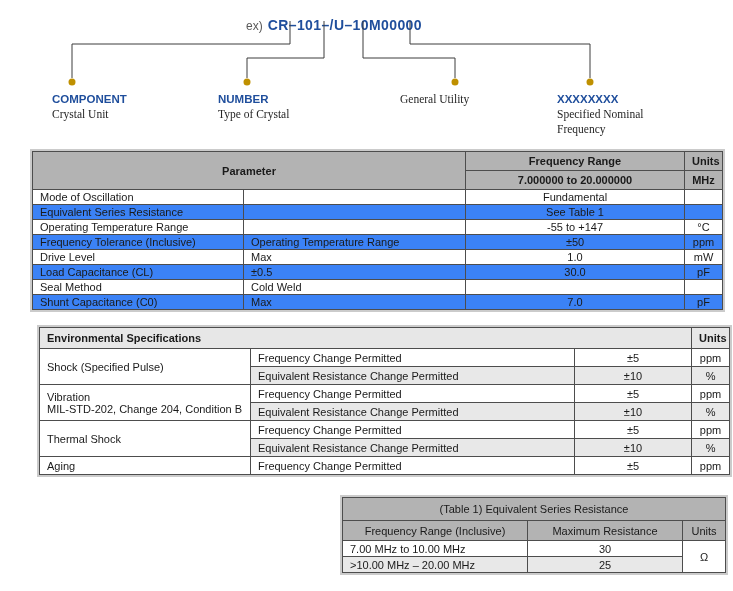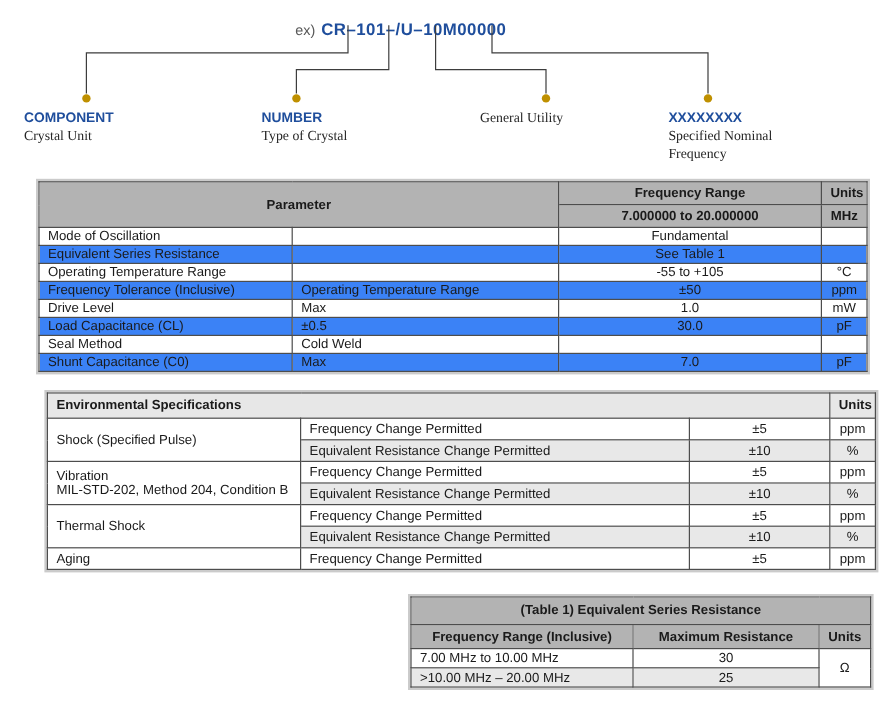--- a/index.html
+++ b/index.html
@@ -9,21 +9,21 @@
   }
 
   
   .pn-line{position:absolute;left:246px;top:16px;white-space:nowrap;}
   .pn-prefix{font-size:12px;color:#595959;margin-right:5px;}
   .pn-number{font-size:14px;font-weight:bold;color:#1f4e9c;letter-spacing:0.4px;}
   .diagram-svg{position:absolute;left:0;top:0;width:733px;height:145px;}
   .callout{position:absolute;top:92px;}
   .callout .c-title{font-size:11.5px;font-weight:bold;color:#1f4e9c;line-height:15px;}
   .callout .c-sub{font-size:11.5px;color:#262626;line-height:15px;font-family:Liberation Serif, serif;}
-  .callout-0{left:20px;width:130px;}
+  .callout-0{left:52px;width:130px;}
   .callout-1{left:218px;width:130px;}
   .callout-2{left:400px;width:140px;}
   .callout-3{left:557px;width:100px;}
 
   
   table{border-collapse:collapse;table-layout:fixed;position:absolute;background:#fff;
         box-shadow:0 0 0 2px #cbcbcb;margin-left:30px;}
   th,td{border:1px solid #4d4d4d;font-size:11px;padding:0 7px;overflow:hidden;
         white-space:nowrap;vertical-align:middle;}
   .c{text-align:center;}
@@ -37,21 +37,21 @@
 
   
   .etable{left:9px;top:327px;width:690px;}
   .etable th{background:#e7e7e7;font-weight:bold;height:20px;text-align:left;}
   .etable th.c{text-align:center;}
   .etable td{height:17px;}
   .gsub{font-size:11px;}
 
   
   .ttable{left:312px;top:497px;width:383px;}
-  .ttable th{background:#b3b3b3;font-weight:bold;text-align:center;}
+  .ttable th{background:#b3b3b3;font-weight:normal;text-align:center;}
   .ttable th.t-title{height:22px;}
   .ttable th.t-col{height:19px;}
   .ttable td{height:15px;}
 </style>
 </head>
 <body>
 
 <div class="page">
 
   <div class="pn-line">
@@ -110,21 +110,21 @@
     </tr>
     <tr class="alt">
       <td>Equivalent Series Resistance</td>
       <td></td>
       <td class="c">See Table 1</td>
       <td class="c"></td>
     </tr>
     <tr>
       <td>Operating Temperature Range</td>
       <td></td>
-      <td class="c">-55 to +105</td>
+      <td class="c">-55 to +147</td>
       <td class="c">°C</td>
     </tr>
     <tr class="alt">
       <td>Frequency Tolerance (Inclusive)</td>
       <td>Operating Temperature Range</td>
       <td class="c">±50</td>
       <td class="c">ppm</td>
     </tr>
     <tr>
       <td>Drive Level</td>
@@ -175,21 +175,21 @@
       <td class="c">ppm</td>
     </tr>
     <tr>
       <td class="alt">Equivalent Resistance Change Permitted</td>
       <td class="alt c">±10</td>
       <td class="alt c">%</td>
     </tr>
     <tr>
       <td rowspan="2">
         <div>Vibration</div>
-        <div class="gsub">MIL-STD-202, Method 204, Condition B</div>
+        <div class="gsub">MIL-STD-202, Change 204, Condition B</div>
       </td>
       <td>Frequency Change Permitted</td>
       <td class="c">±5</td>
       <td class="c">ppm</td>
     </tr>
     <tr>
       <td class="alt">Equivalent Resistance Change Permitted</td>
       <td class="alt c">±10</td>
       <td class="alt c">%</td>
     </tr>

